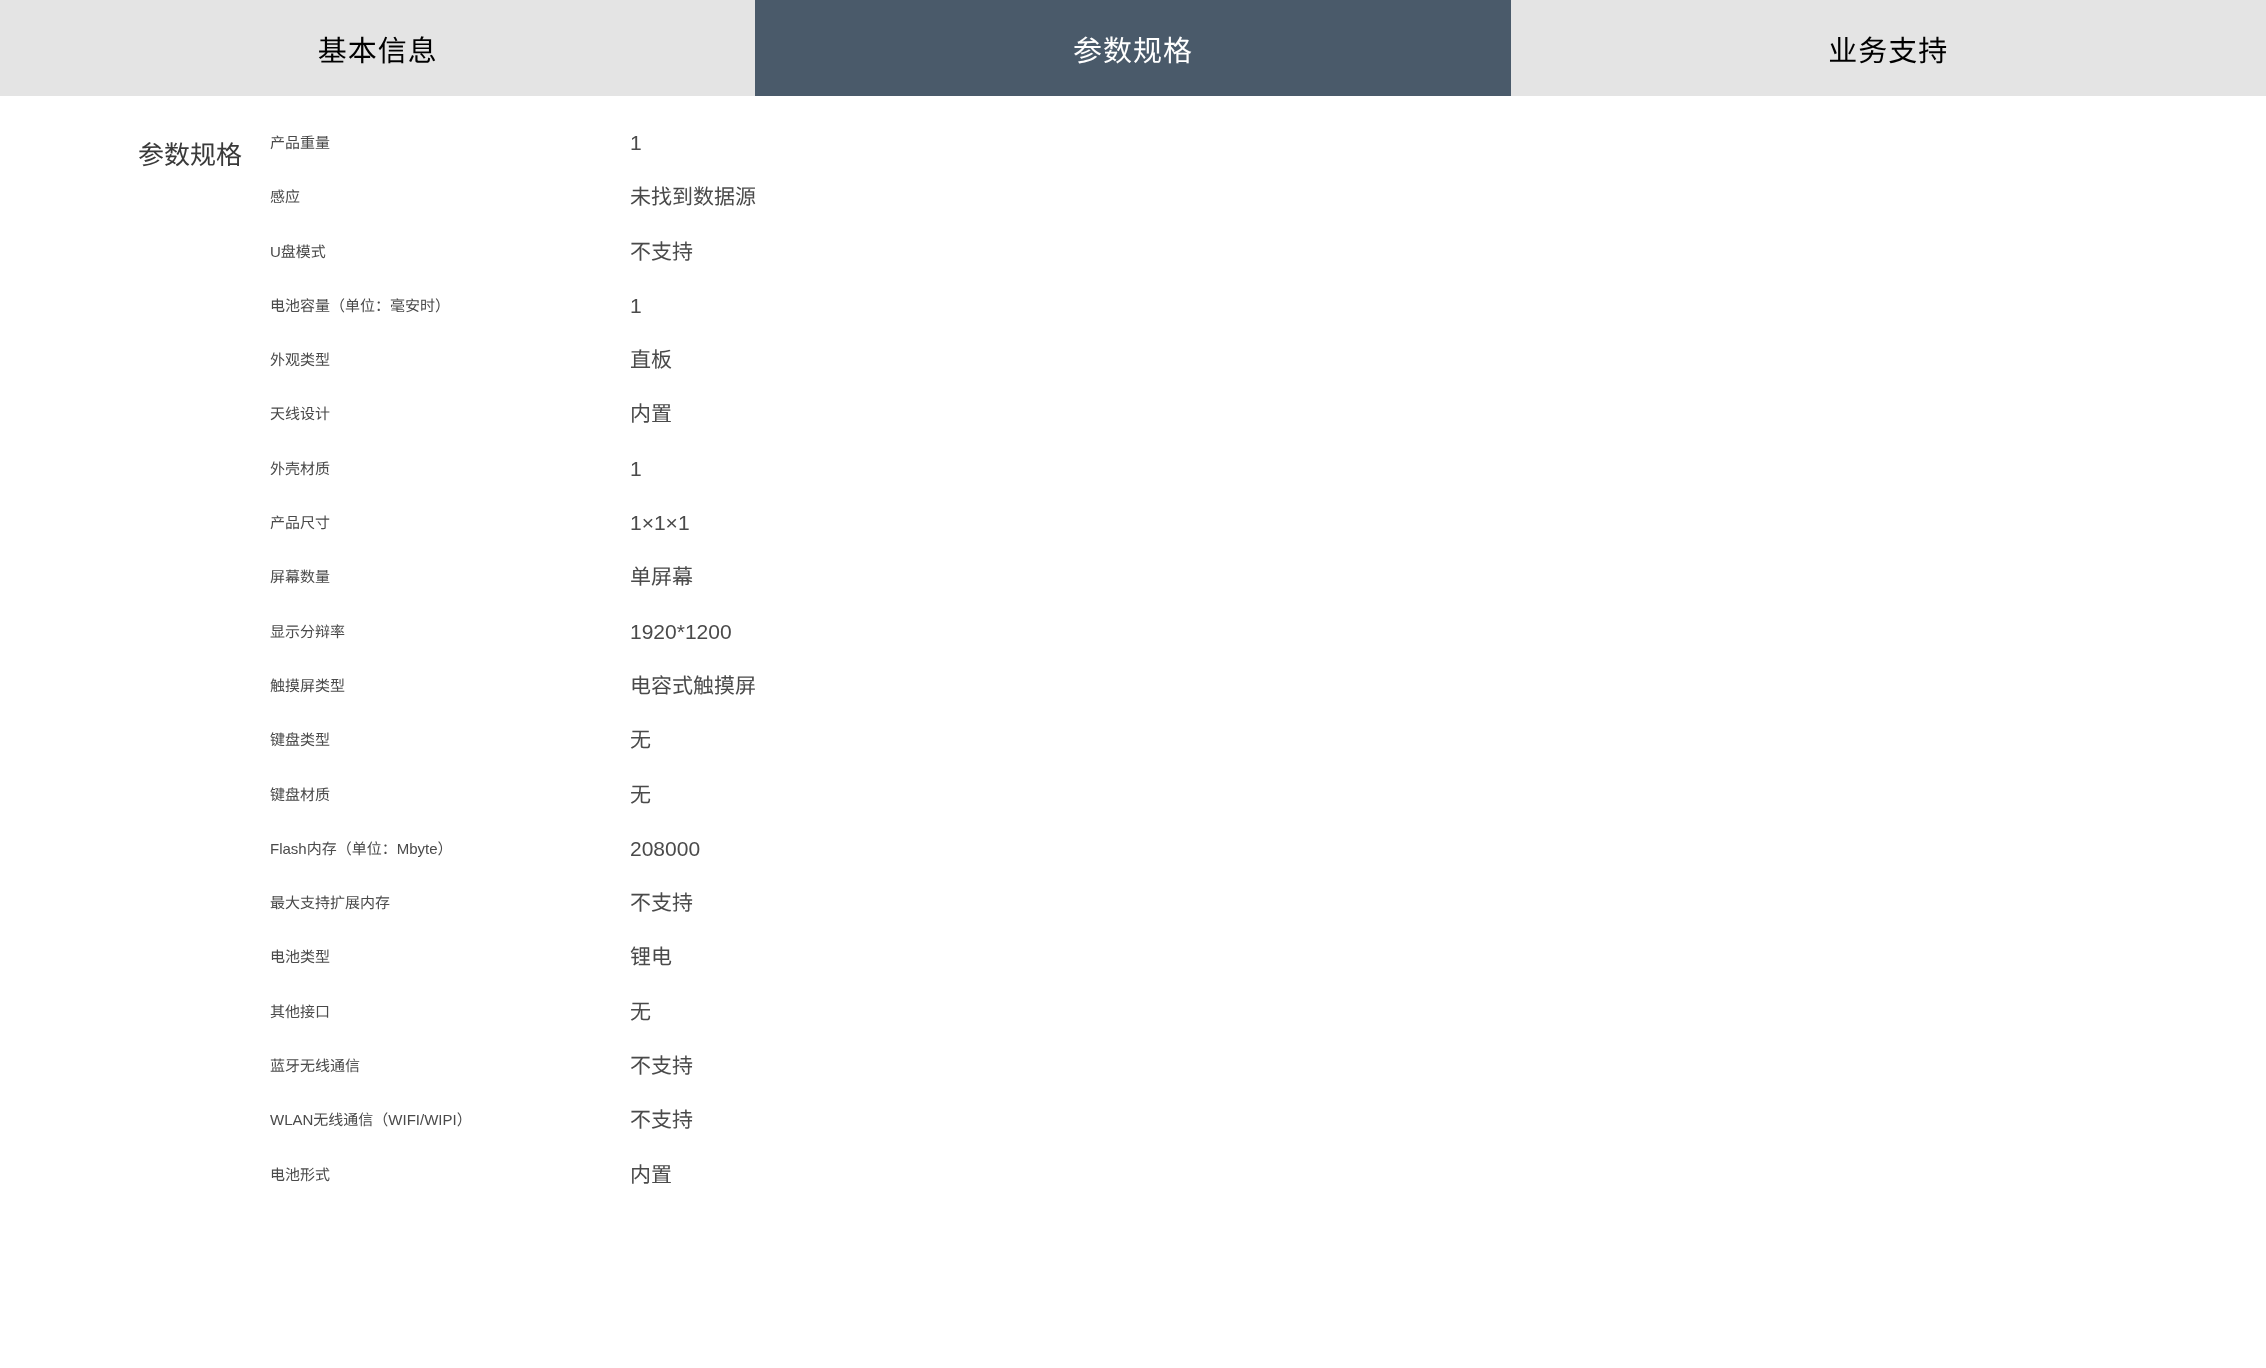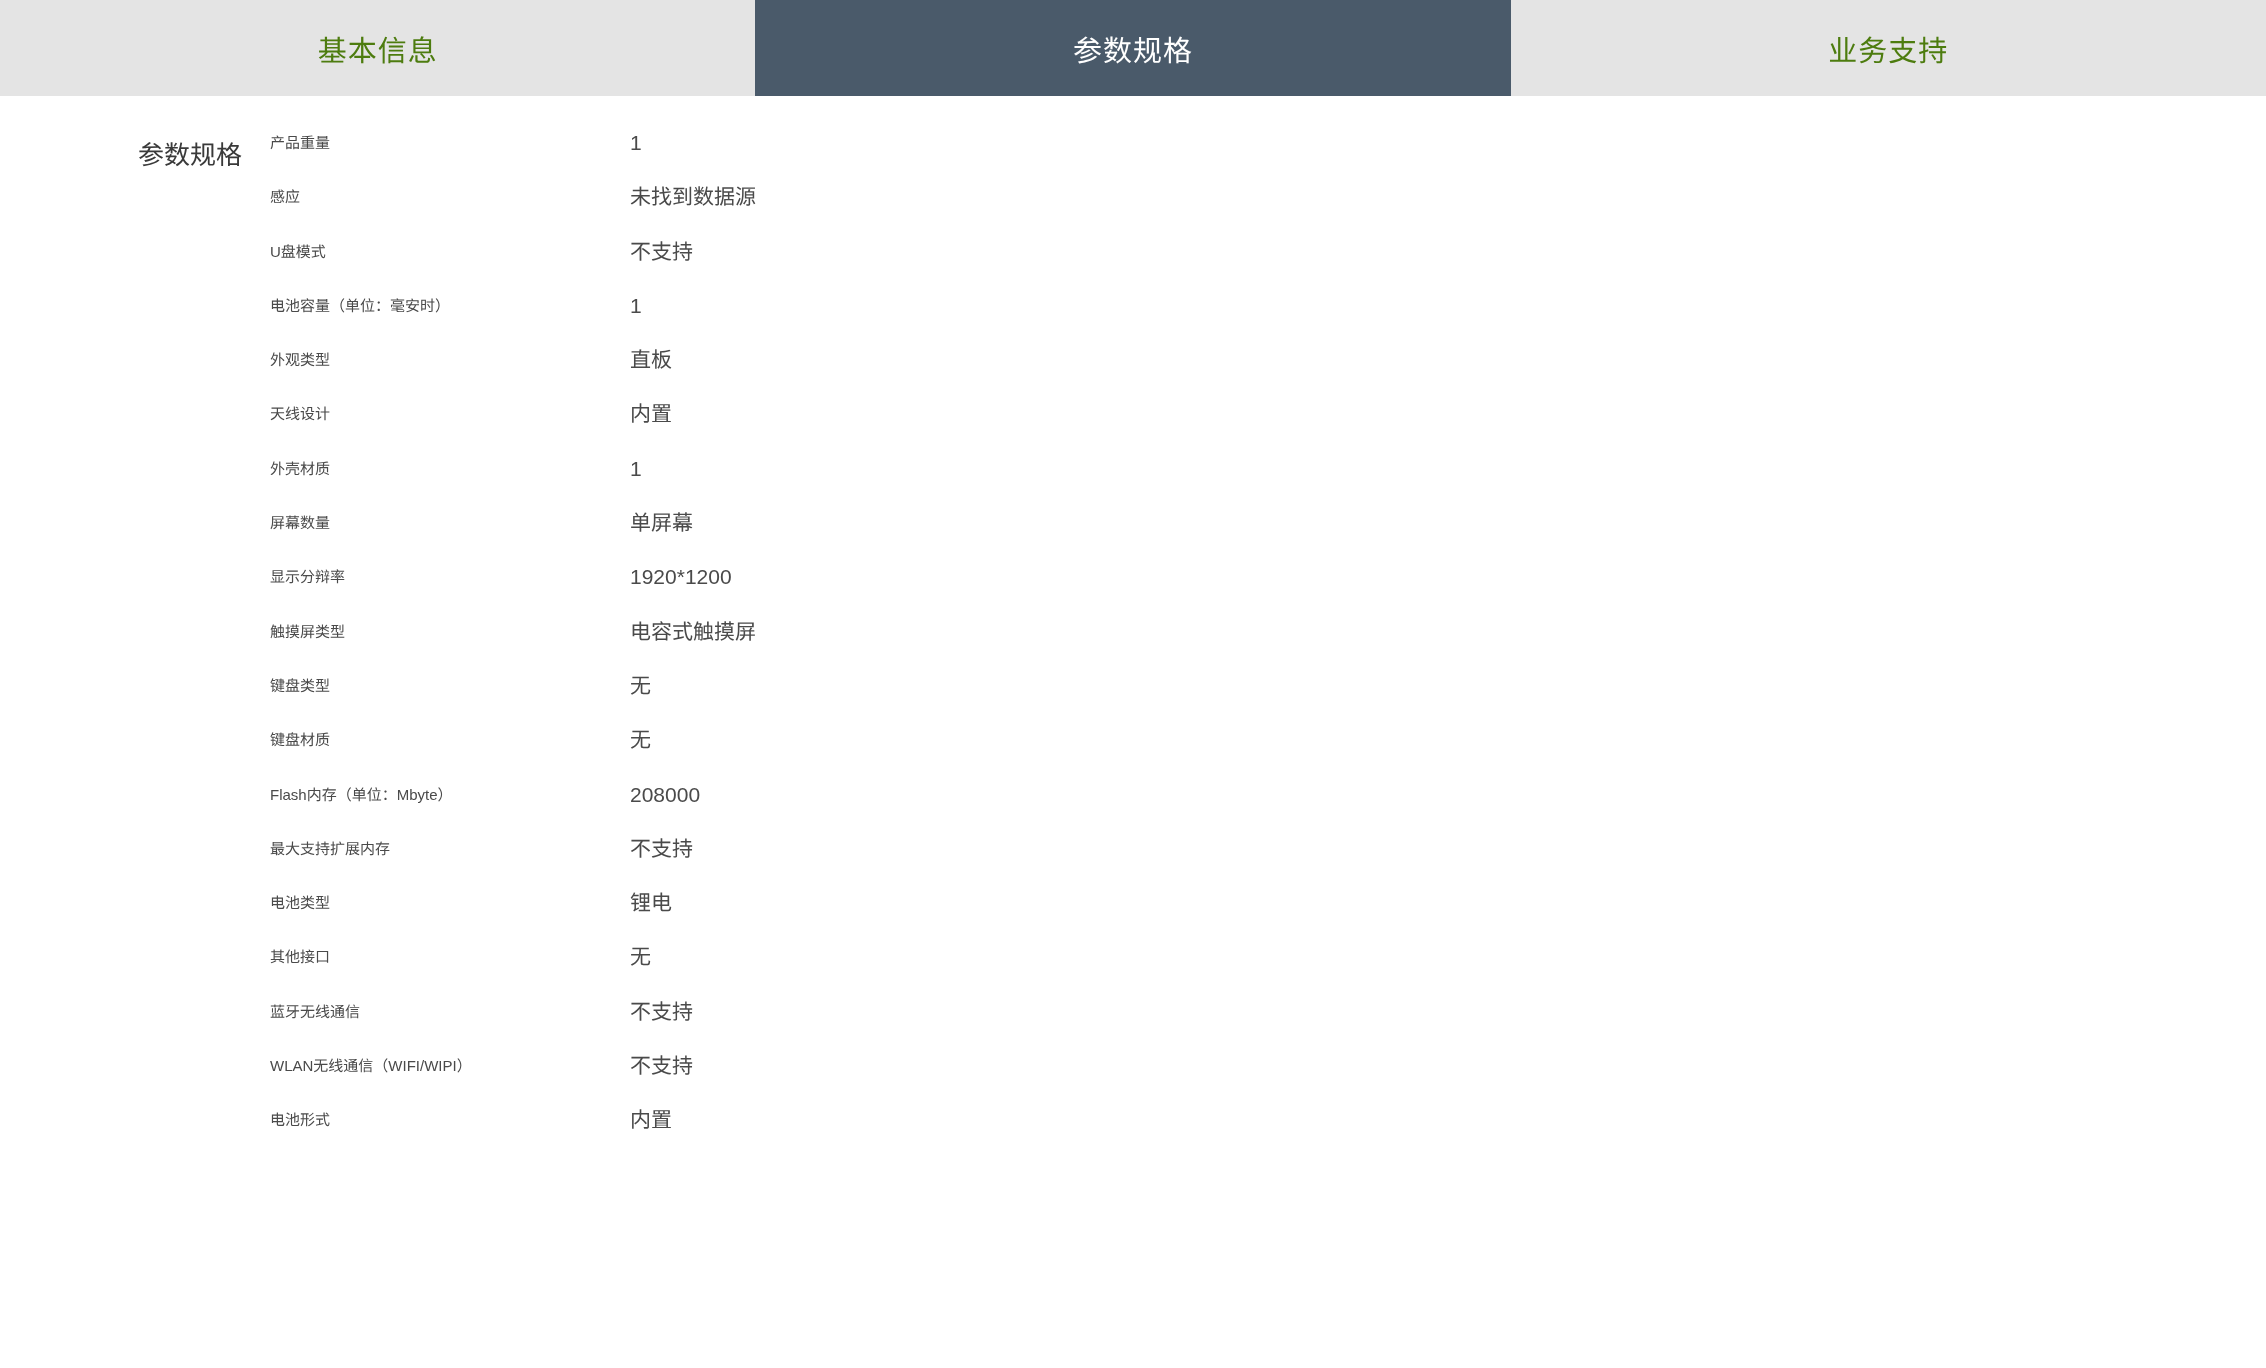--- a/index.html
+++ b/index.html
@@ -22,21 +22,21 @@
     height: 96px;
   }
   .tab {
     flex: 1 1 33.3333%;
     display: flex;
     align-items: center;
     justify-content: center;
     font-size: 29px;
     letter-spacing: 1px;
     background: #e4e4e4;
-    color: #4d7c0f;
+    color: #000000;
     user-select: none;
   }
   .tab.active {
     background: #4a5a6a;
     color: #ffffff;
   }
 
   
   .content {
     display: flex;
@@ -115,20 +115,24 @@
     </div>
     <div class="spec-row">
       <div class="spec-label">天线设计</div>
       <div class="spec-value">内置</div>
     </div>
     <div class="spec-row">
       <div class="spec-label">外壳材质</div>
       <div class="spec-value">1</div>
     </div>
     <div class="spec-row">
+      <div class="spec-label">产品尺寸</div>
+      <div class="spec-value">1×1×1</div>
+    </div>
+    <div class="spec-row">
       <div class="spec-label">屏幕数量</div>
       <div class="spec-value">单屏幕</div>
     </div>
     <div class="spec-row">
       <div class="spec-label">显示分辩率</div>
       <div class="spec-value">1920*1200</div>
     </div>
     <div class="spec-row">
       <div class="spec-label">触摸屏类型</div>
       <div class="spec-value">电容式触摸屏</div>

